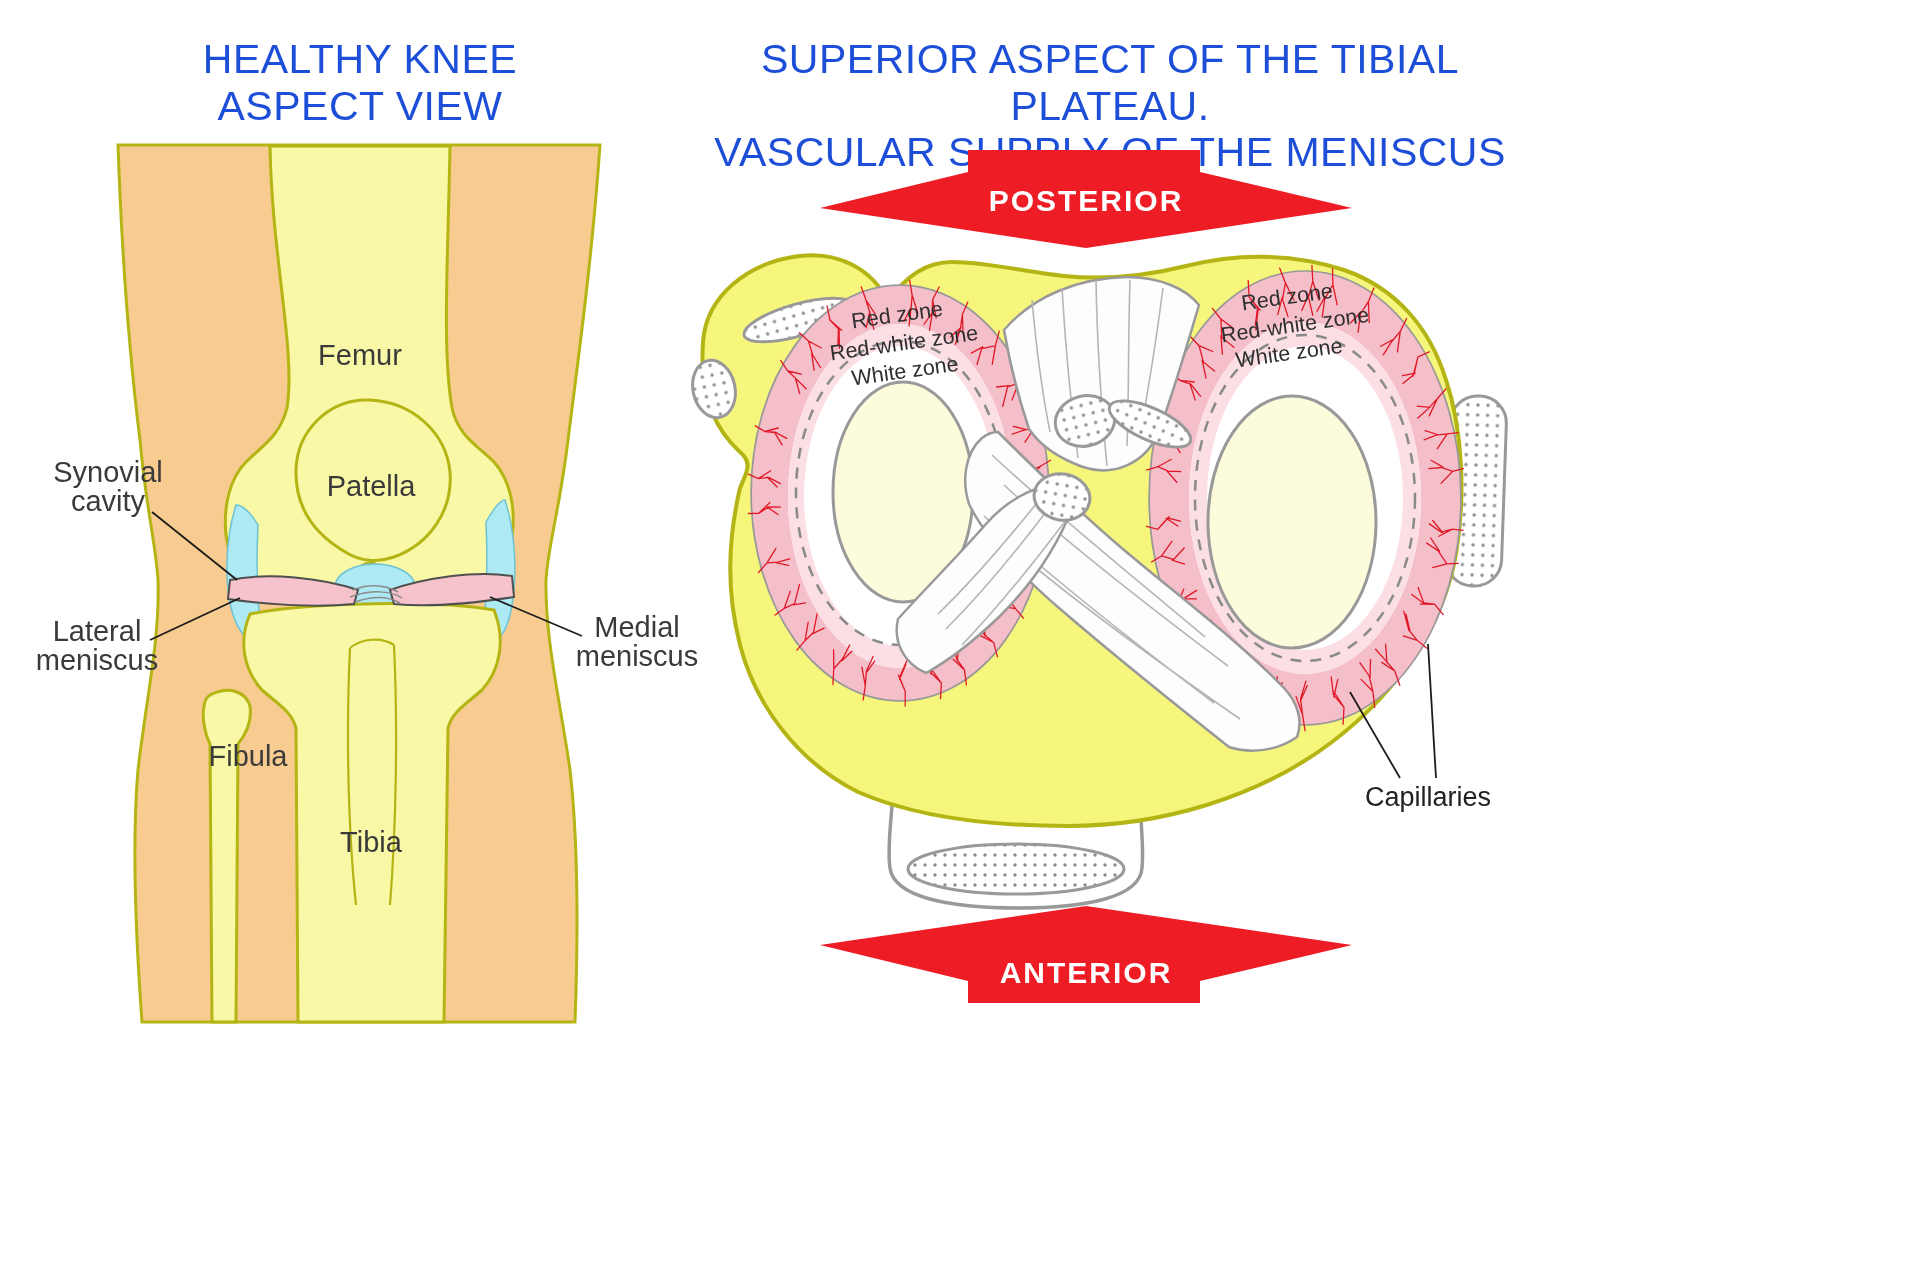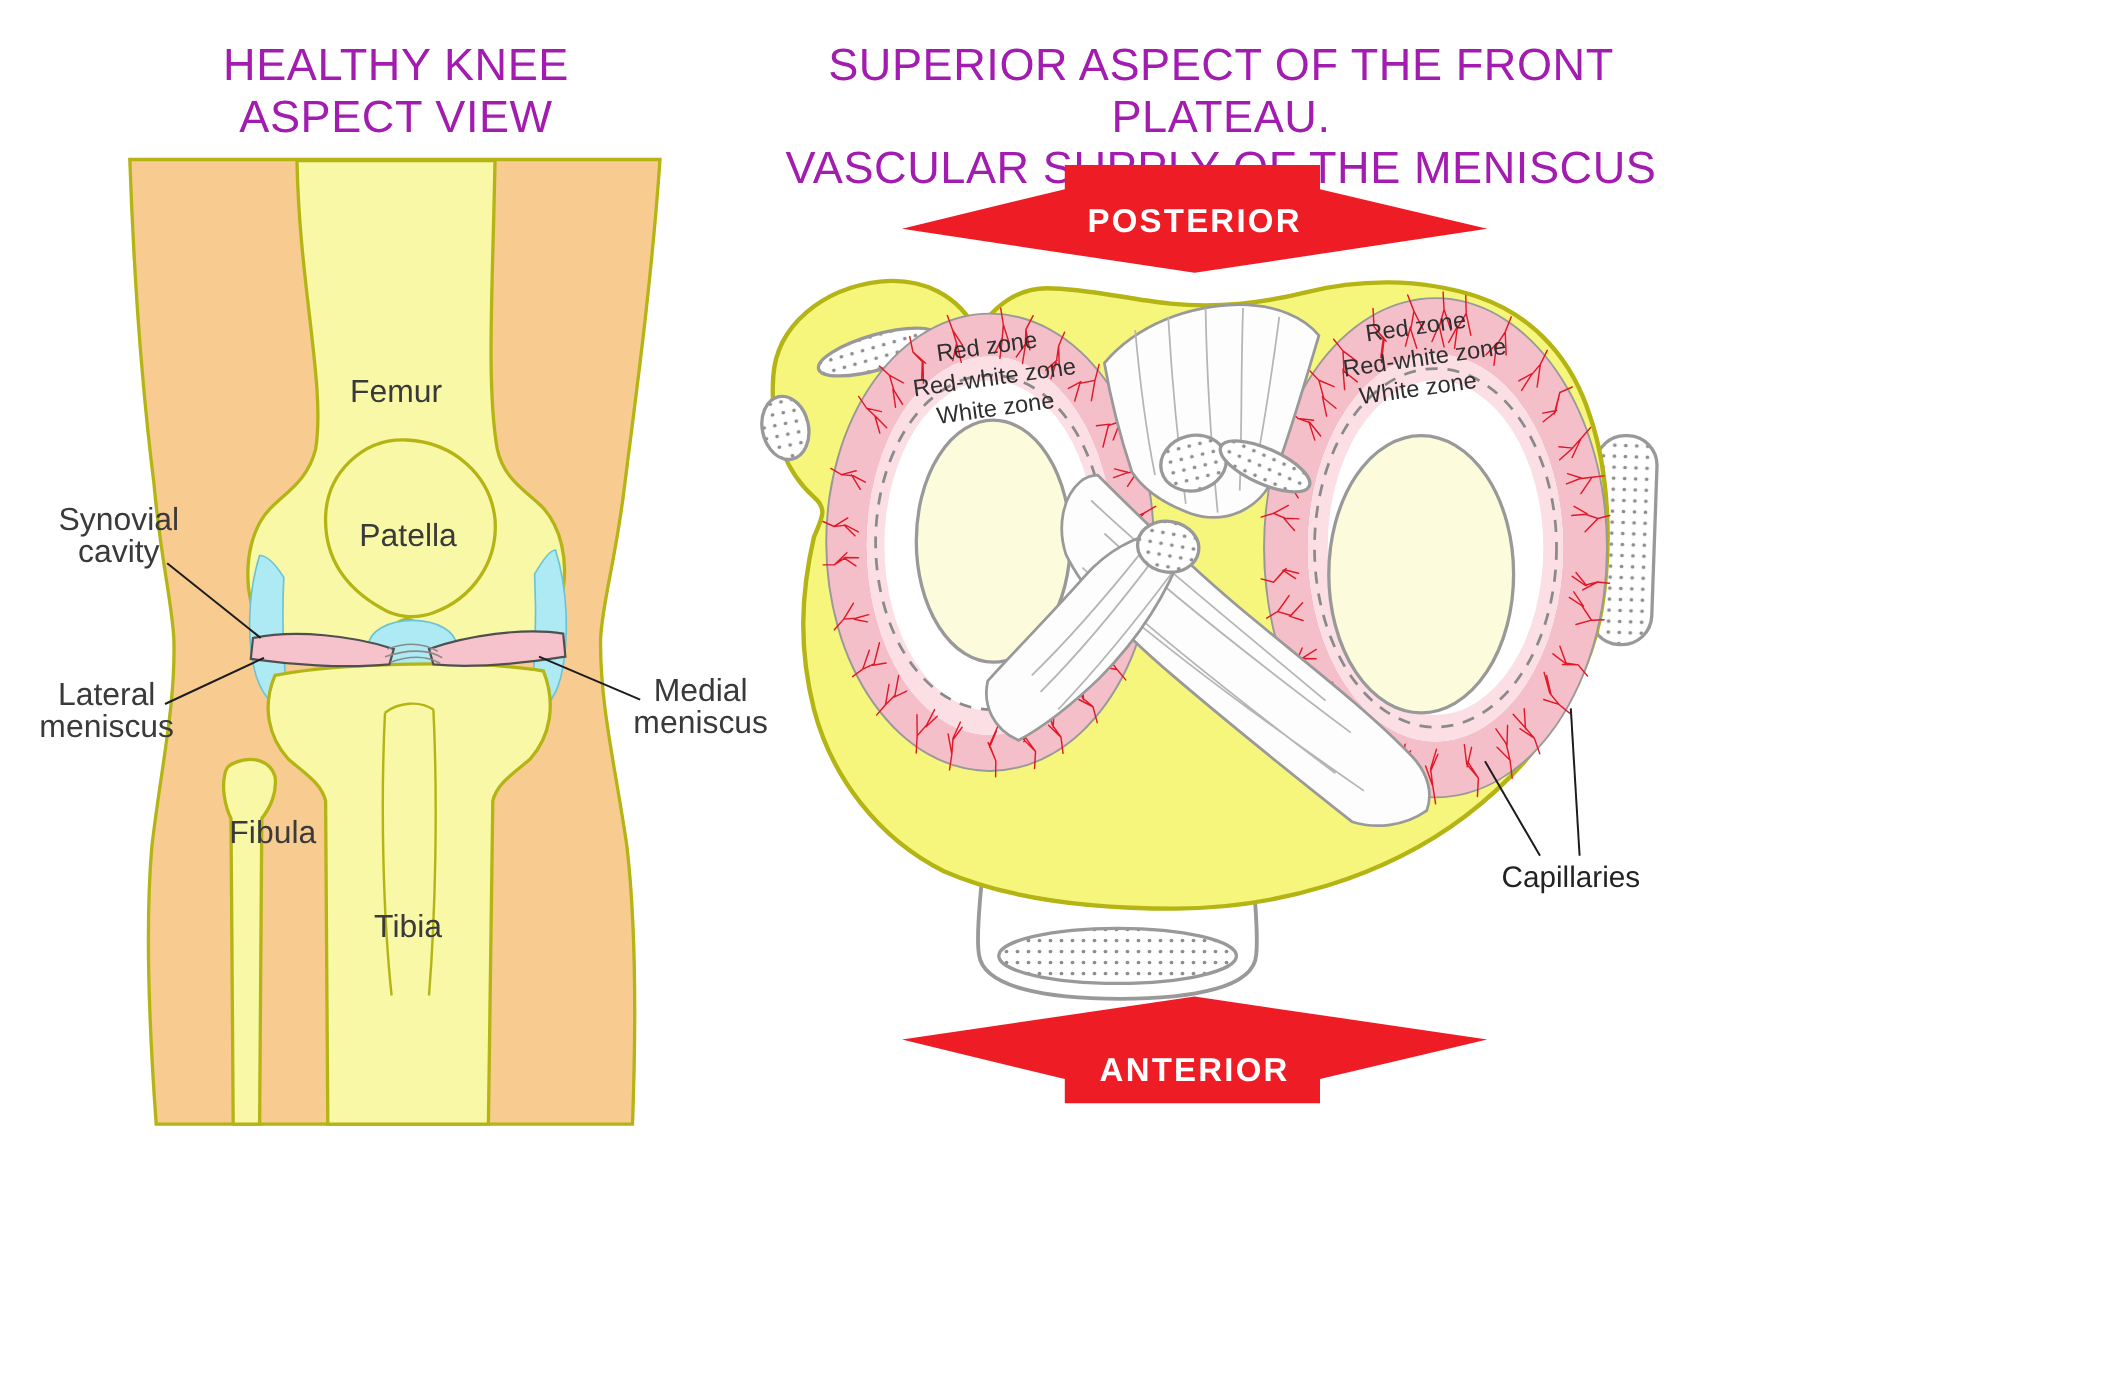--- a/index.html
+++ b/index.html
@@ -1,21 +1,21 @@
 <!DOCTYPE html>
 <html style="--skin: #f8cb90; --bone_fill: #f8f8a6; --bone_outline: #b4b414; --plateau_fill: #f6f67c; --synovial_fill: #aeeaf4; --meniscus_pink: #f6c3cd; --zone_pink: #f5bfc9; --capillary_red: #e01828; --arrow_red: #ee1c25; --text_dark: #3e3e3e;"><head>
 <meta charset="utf-8">
 <style>
   html,body{margin:0;padding:0;background:#fff;}
   .canvas{
     position:relative;width:1920px;height:1267px;background:#ffffff;
     overflow:hidden;font-family:"Liberation Sans",sans-serif;
   }
   .title{
-    position:absolute;top:36px;font-size:41px;color:#a21caf;
+    position:absolute;top:36px;font-size:41px;color:#1d4ed8;
     text-align:center;line-height:1.14;letter-spacing:.5px;font-weight:400;
   }
   .left-title{left:40px;width:640px;}
   .right-title{left:670px;width:880px;}
   #art{position:absolute;left:0;top:0;}
   
   .skin{fill:var(--skin);stroke:var(--bone_outline);stroke-width:3;}
   .bone{fill:var(--bone_fill);stroke:var(--bone_outline);stroke-width:3;}
   .bone-line{fill:none;stroke:var(--bone_outline);stroke-width:2.2;}
   .syn{fill:var(--synovial_fill);stroke:#6cc3d5;stroke-width:1.5;}
@@ -43,21 +43,21 @@
 <body>
 
 <div class="canvas">
 
   <div class="title left-title">
     <div>HEALTHY KNEE</div>
     <div>ASPECT VIEW</div>
   </div>
 
   <div class="title right-title">
-    <div>SUPERIOR ASPECT OF THE FRONT PLATEAU.</div>
+    <div>SUPERIOR ASPECT OF THE TIBIAL PLATEAU.</div>
     <div>VASCULAR SUPPLY OF THE MENISCUS</div>
   </div>
 
   <svg id="art" width="1920" height="1267" viewBox="0 0 1920 1267">
     <defs>
       <pattern id="dots" width="10" height="10" patternUnits="userSpaceOnUse">
         <rect width="10" height="10" fill="#ffffff"></rect>
         <circle cx="5" cy="5" r="1.7" fill="#8d8d8d"></circle>
       </pattern>
     </defs>

